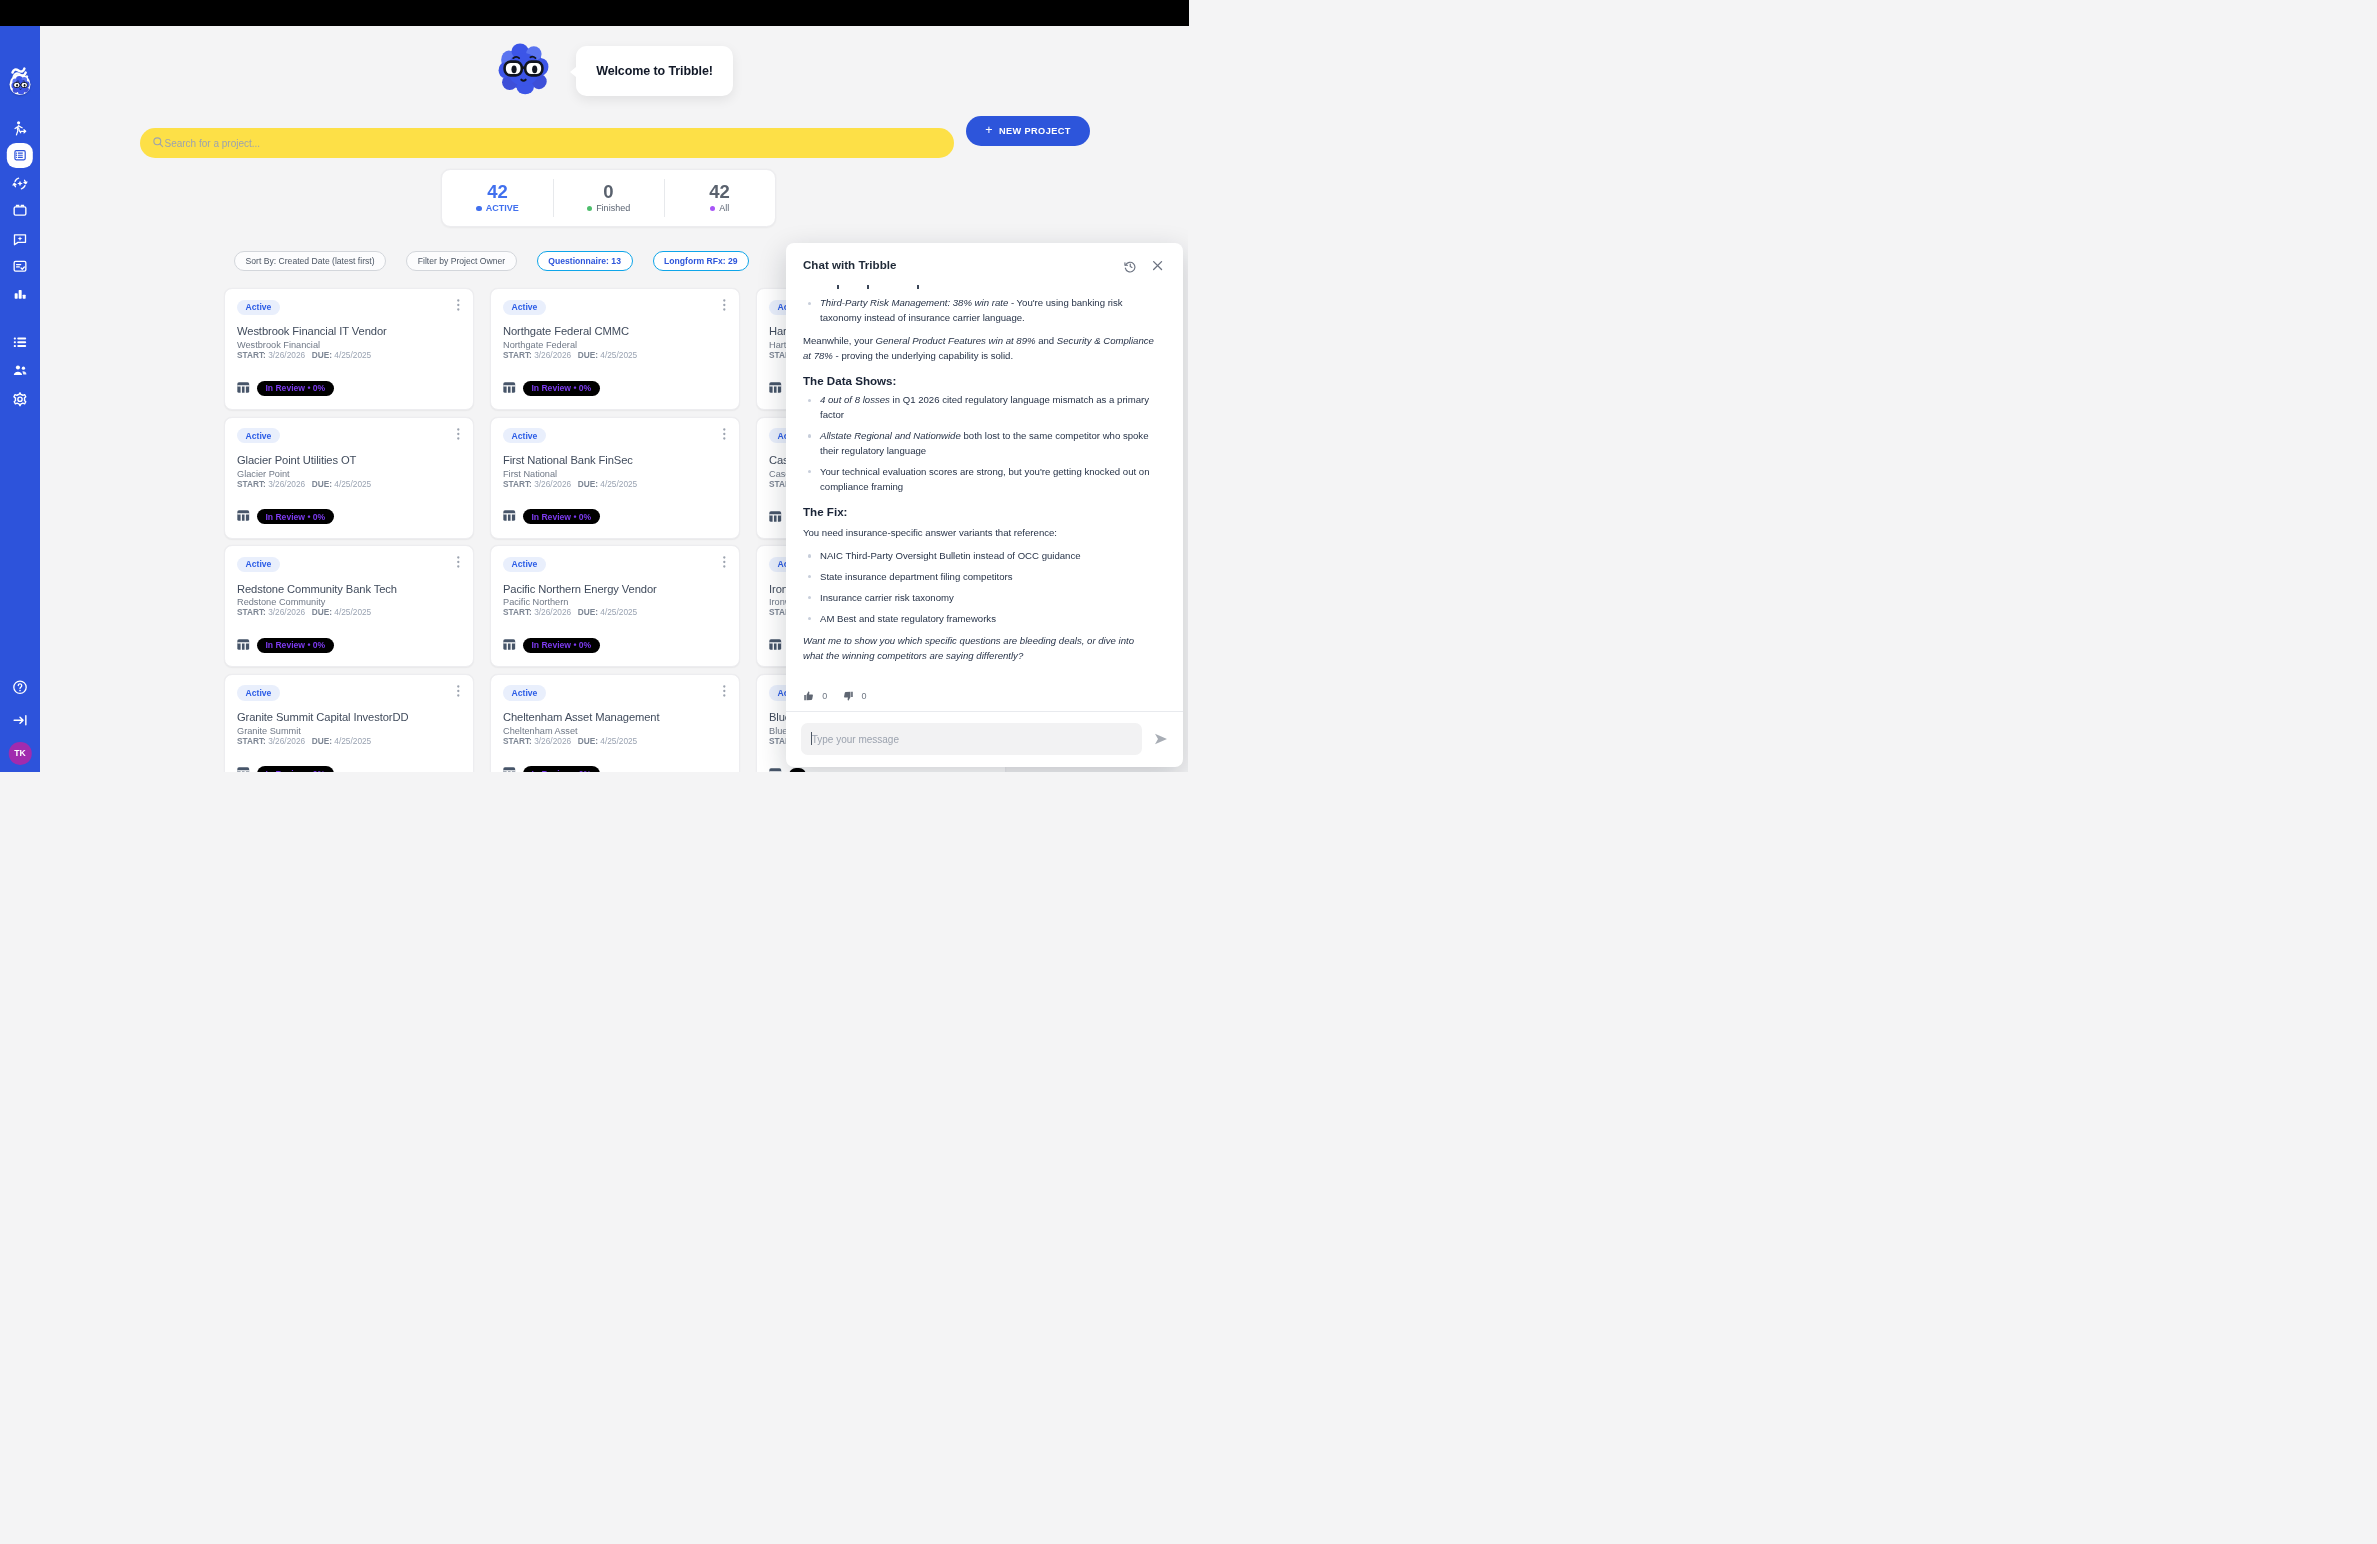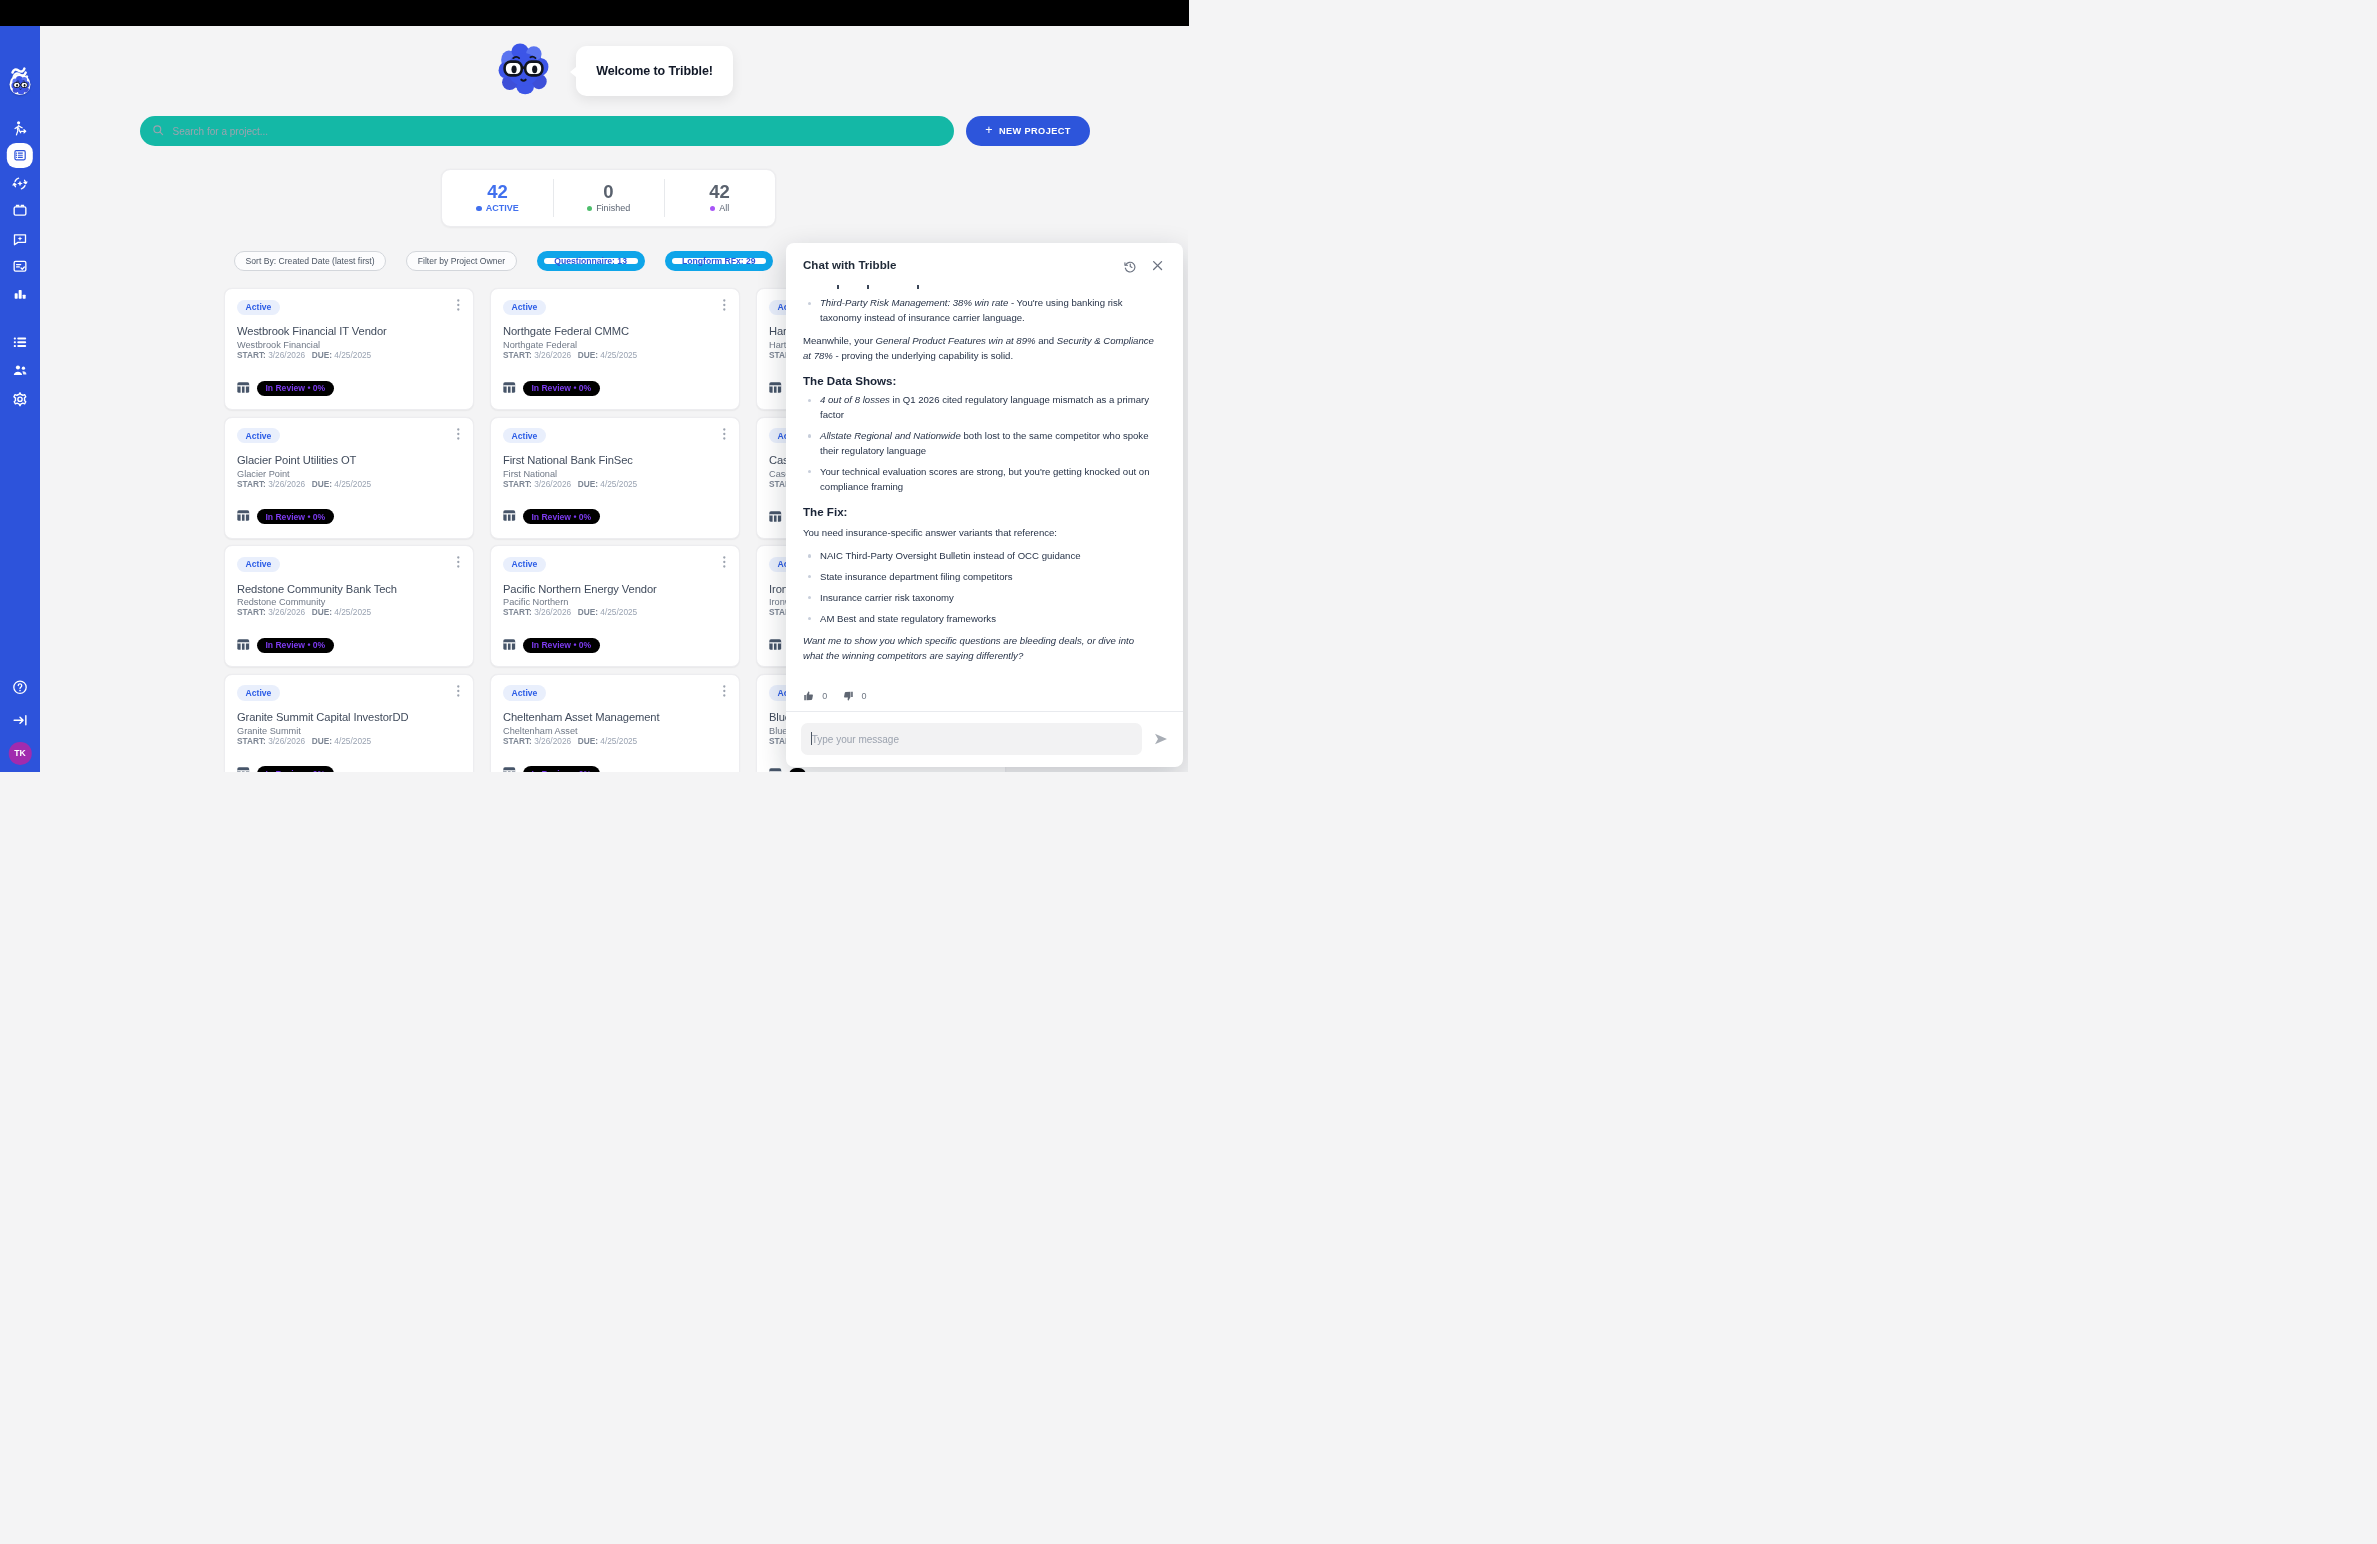--- a/index.html
+++ b/index.html
@@ -19,43 +19,43 @@
   
   .main { position:absolute; left:40px; top:26px; width:1148px; height:746px; background:#F4F4F5; overflow:hidden; }
 
   .mascot-big { position:absolute; left:456px; top:14.5px; width:55px; height:55px; }
   .bubble { position:absolute; left:536px; top:20px; width:157px; height:50px; background:#fff; border-radius:10.6px;
             box-shadow:0 4px 12px rgba(0,0,0,.08); display:flex; align-items:center; justify-content:center; }
   .bubble:before { content:''; position:absolute; left:-6px; top:21px; width:0; height:0;
             border-top:5.3px solid transparent; border-bottom:5.3px solid transparent; border-right:6.6px solid #fff; }
   .bubble span { font-size:12.5px; font-weight:800; color:#111827; letter-spacing:-0.1px; }
 
-  .searchbar { position:absolute; left:100px; top:90px; width:814px; height:30px; background:#14b8a6; border-radius:15px;
-               display:flex; align-items:center; padding:0 12px; gap:8px; }
+  .searchbar { position:absolute; left:100px; top:102px; width:814px; height:30px; background:#fde047; border-radius:15px;
+               display:flex; align-items:center; padding:0 12px; gap:0; }
   .searchbar input { flex:1; border:none; background:transparent; outline:none; font-size:10px; color:#374151; }
   .searchbar input::placeholder { color:#9CA3AF; }
 
   .new-btn { position:absolute; left:926px; top:90px; width:124px; height:30px; background:#2D55DB; border:none; border-radius:15px;
              color:#fff; font-size:9.2px; font-weight:600; letter-spacing:0.4px; display:flex; align-items:center; justify-content:center; gap:6px; cursor:pointer;
              font-family:"Liberation Sans",sans-serif; }
   .new-btn .plus { font-size:12.5px; font-weight:400; margin-top:-1.3px; }
 
   .stats { position:absolute; left:401px; top:143px; width:335px; height:58px; background:#fff; border:0.7px solid #ECECEF;
            border-radius:9.2px; box-shadow:0 0.7px 2px rgba(0,0,0,.05); display:flex; align-items:stretch; }
   .stat { flex:1; display:flex; flex-direction:column; align-items:center; justify-content:center; gap:2px; position:relative; cursor:pointer; }
   .stat + .stat:before { content:''; position:absolute; left:0; top:9.2px; bottom:9.2px; width:0.7px; background:#E7E9EC; }
   .stat .num { font-size:18.5px; font-weight:700; color:#5A626E; line-height:1; }
   .stat .lbl { font-size:9px; color:#5B6472; display:flex; align-items:center; gap:4px; }
   .stat .dot { width:5.3px; height:5.3px; border-radius:50%; }
   .stat.active .num, .stat.active .lbl { color:#4170EE; font-weight:700; }
 
   .chips { position:absolute; left:194px; top:225px; display:flex; gap:20px; }
   .chip { height:20px; border-radius:10.6px; padding:0 10.6px; display:flex; align-items:center; font-size:8.6px; cursor:pointer; white-space:nowrap; }
   .chip.neutral { background:#FCFCFD; border:0.7px solid #D3D6DB; color:#4B5563; }
-  .chip.blue { background:#fff; border:7px solid #0ea5e9; color:#2D55DB; font-weight:600; }
+  .chip.blue { background:#fff; border:1px solid #0ea5e9; color:#2D55DB; font-weight:600; }
 
   
   .grid { position:absolute; left:184px; top:262px; display:grid; grid-template-columns:repeat(3,250px);
           column-gap:16px; row-gap:6.6px; grid-auto-rows:122px; }
   .card { position:relative; background:#fff; border:0.7px solid #EDEDF0; border-radius:8px; box-shadow:0 0.7px 1.3px rgba(0,0,0,.05);
           padding:10.6px 12px; cursor:pointer; }
   .badge { display:inline-block; background:#E9EFFC; color:#2B5CE6; font-weight:700; font-size:8.6px; padding:2.6px 8.6px; border-radius:660px; }
   .kebab { position:absolute; right:6.6px; top:8px; width:16px; height:16px; display:flex; align-items:center; justify-content:center; cursor:pointer; }
   .card-title { margin-top:10.6px; font-size:11.2px; font-weight:400; color:#404B5C; letter-spacing:-0.1px; white-space:nowrap; overflow:hidden; }
   .card-sub { margin-top:2.6px; font-size:9.2px; color:#6F7886; white-space:nowrap; overflow:hidden; }

